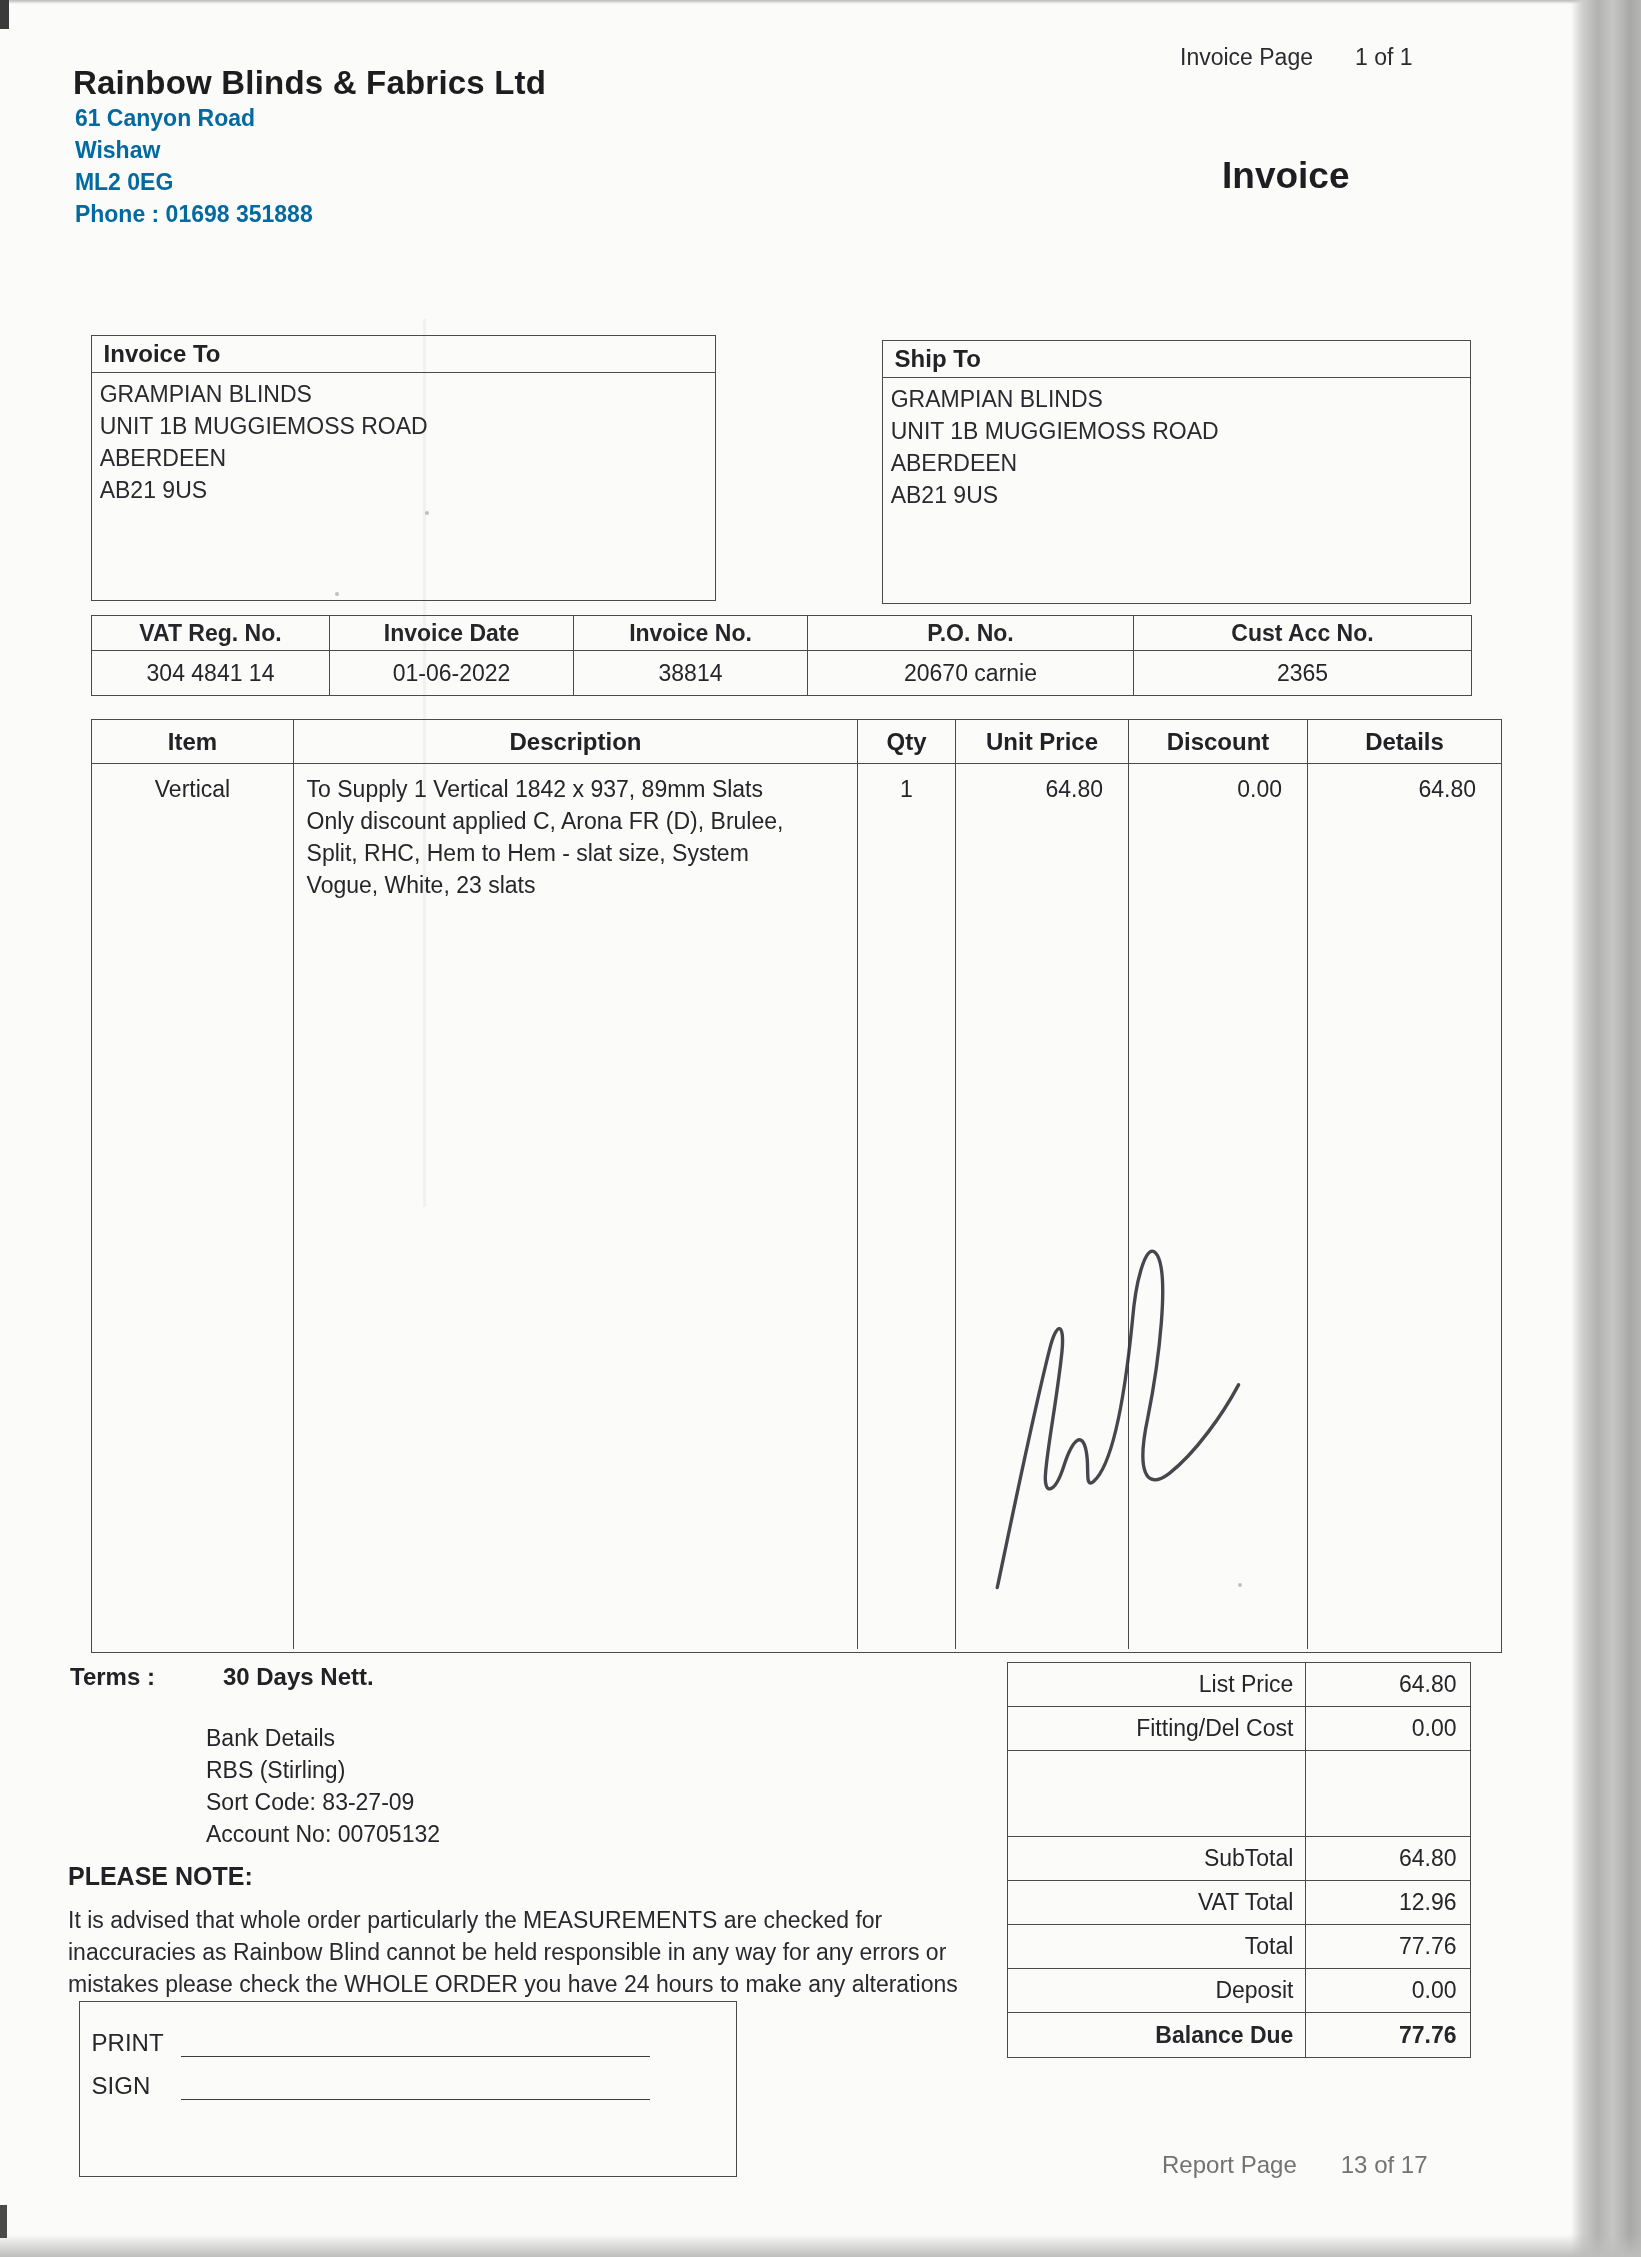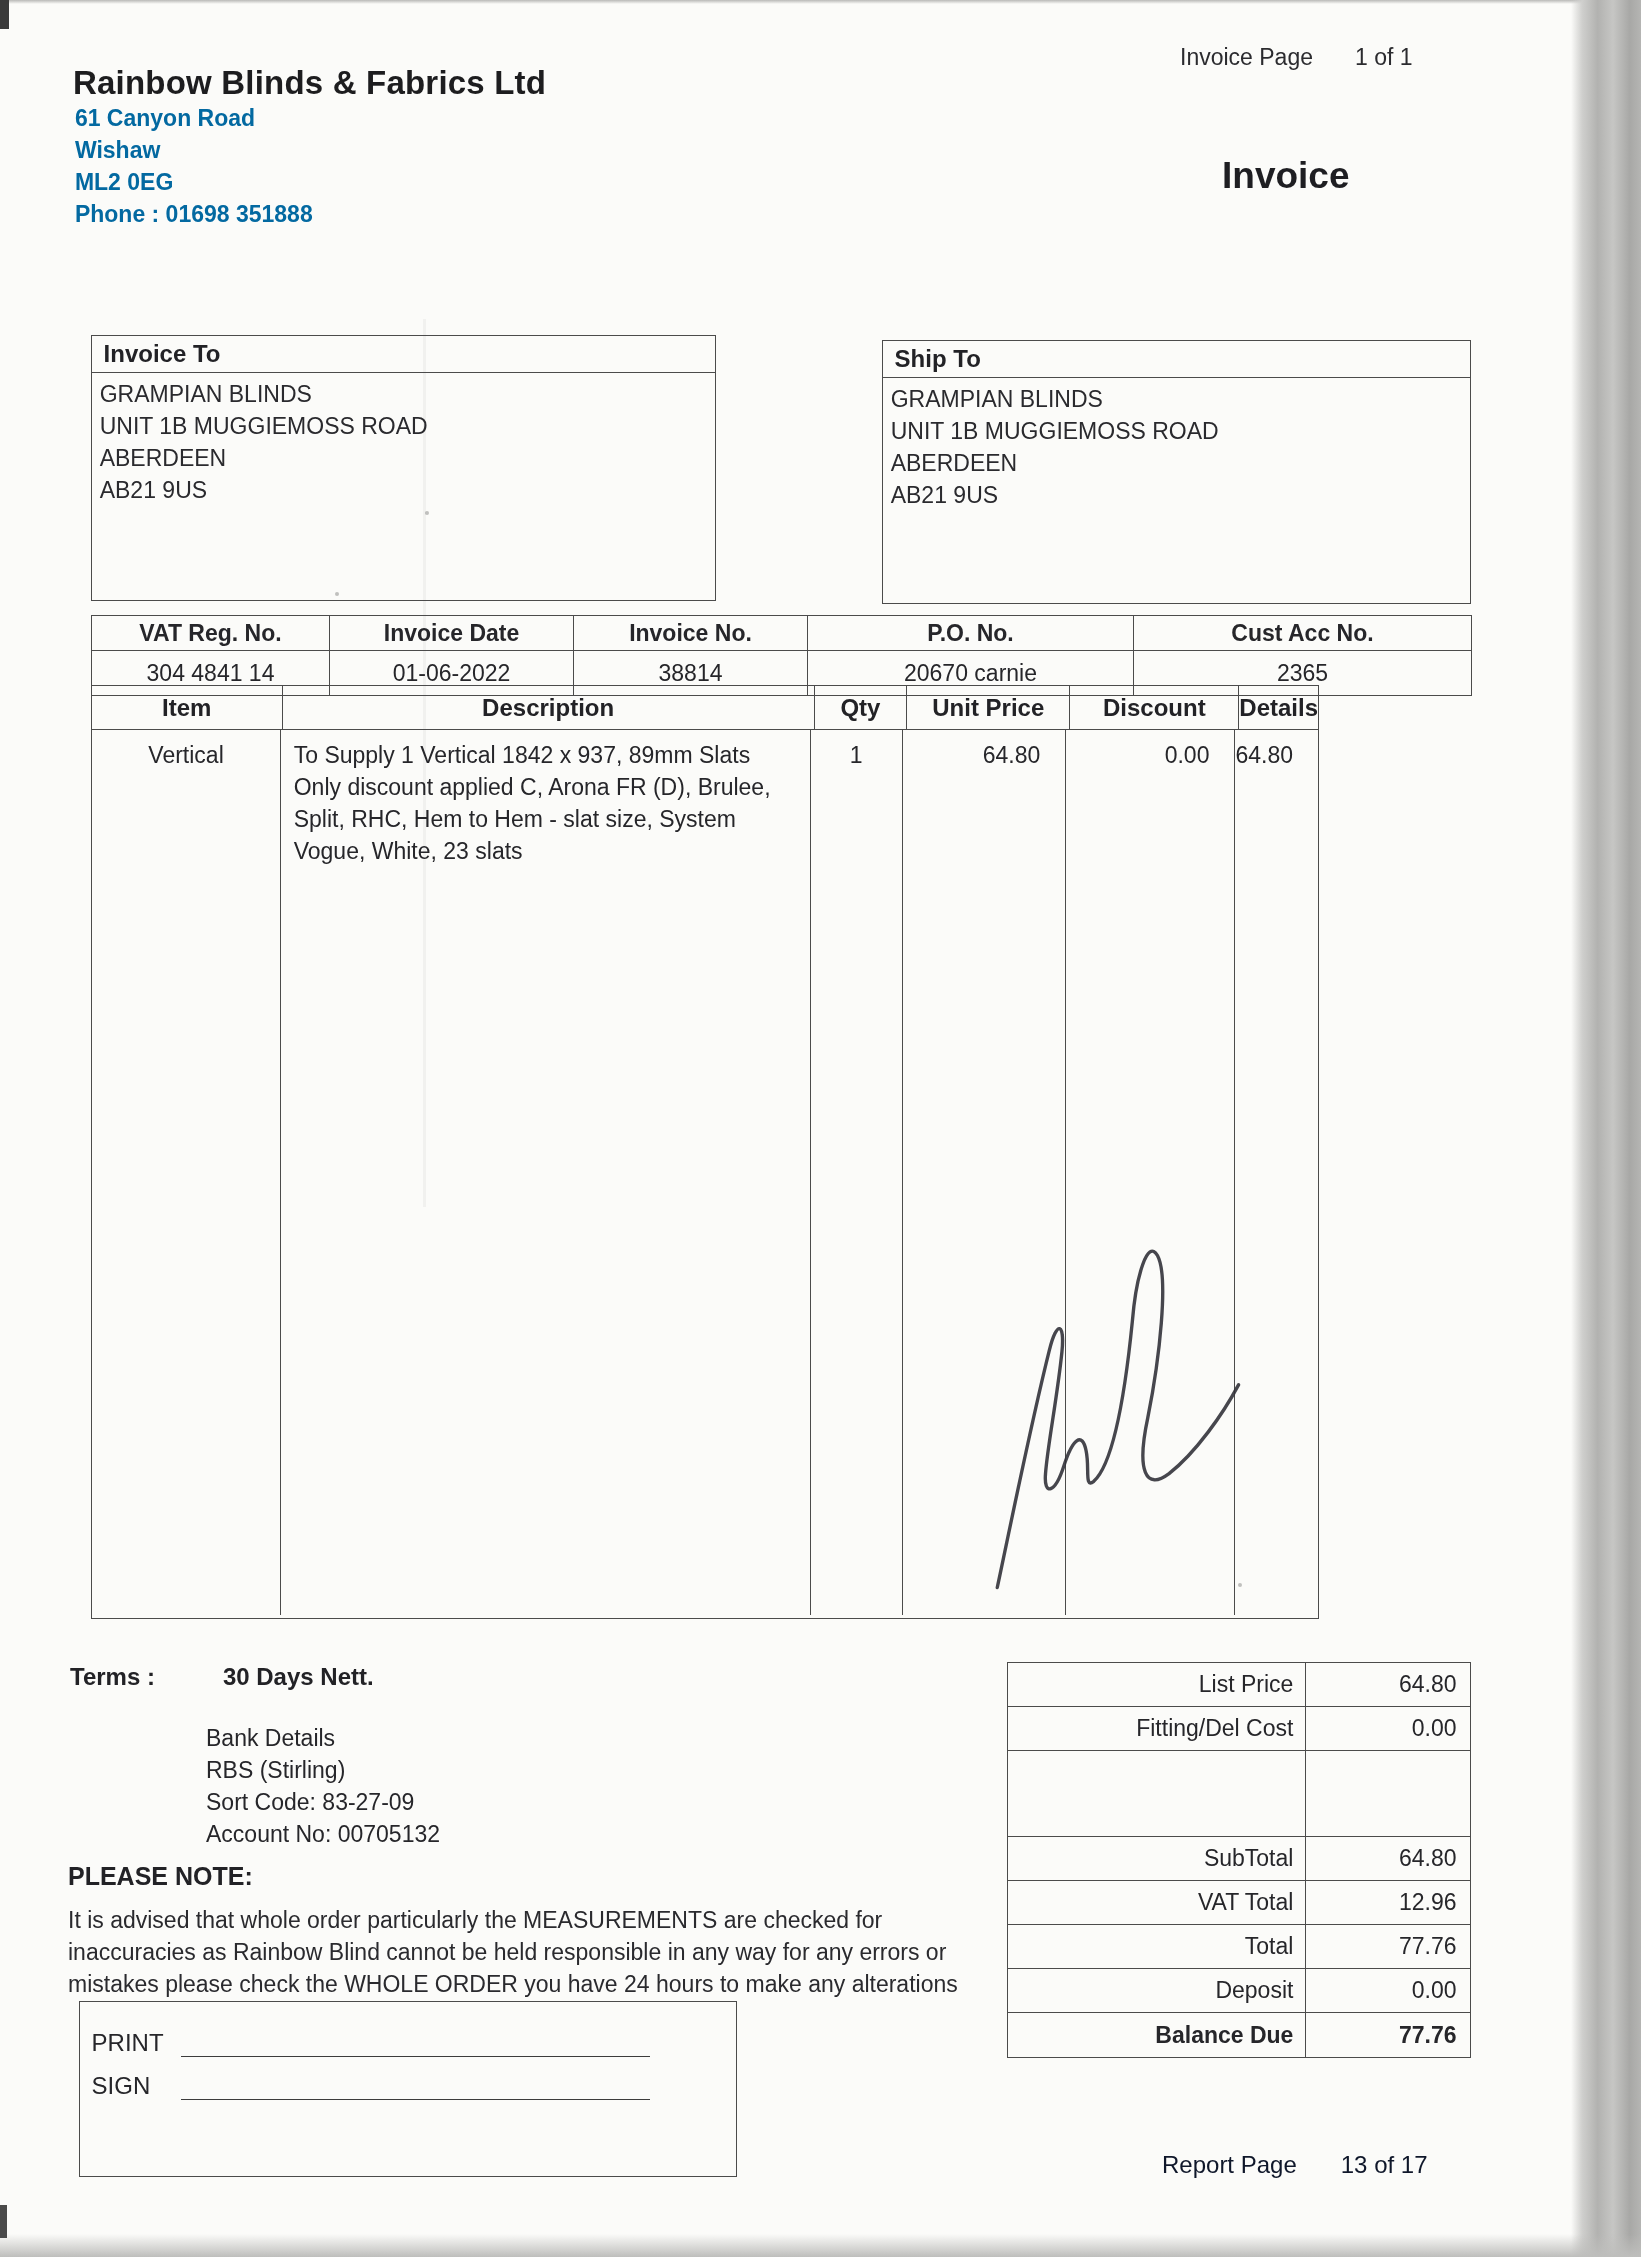--- a/index.html
+++ b/index.html
@@ -61,21 +61,21 @@
   
   .meta-table { position: absolute; left: 91px; top: 615px; width: 1381px; border: 1.9px solid #4b4b4b; }
   .meta-row { display: flex; }
   .meta-cell { display: flex; align-items: center; justify-content: center; border-right: 1.9px solid #4b4b4b; }
   .meta-cell:last-child { border-right: none; }
   .meta-head .meta-cell { height: 35px; font-weight: bold; font-size: 23px; border-bottom: 1.9px solid #4b4b4b; }
   .meta-vals .meta-cell { height: 44px; font-size: 23px; }
   .mc0 { width: 238px; } .mc1 { width: 244px; } .mc2 { width: 234px; } .mc3 { width: 326px; } .mc4 { flex: 1; }
 
   
-  .items-table { position: absolute; left: 91px; top: 685px; width: 1228px; height: 934px; border: 1.9px solid #4b4b4b; }
+  .items-table { position: absolute; left: 91px; top: 719px; width: 1411px; height: 934px; border: 1.9px solid #4b4b4b; }
   .it-head { display: flex; height: 44px; border-bottom: 1.9px solid #4b4b4b; }
   .it-head .ic {
     display: flex; align-items: center; justify-content: center;
     font-weight: bold; font-size: 24px; border-right: 1.9px solid #4b4b4b; color: #222226;
   }
   .it-head .ic:last-child { border-right: none; }
   .it-body { display: flex; height: 885px; }
   .it-body .ib { border-right: 1.9px solid #4b4b4b; padding-top: 8.7px; font-size: 23px; line-height: 32px; }
   .it-body .ib:last-child { border-right: none; }
   .col-item { width: 202px; } .col-desc { width: 564px; } .col-qty { width: 98px; }
@@ -107,21 +107,21 @@
   
   .note-title { position: absolute; left: 68px; top: 1862px; font-size: 25px; font-weight: bold; color: #222226; }
   .note-body { position: absolute; left: 68px; top: 1904px; width: 893px; font-size: 23px; line-height: 32px; color: #2a2a2e; }
 
   
   .sign-box { position: absolute; left: 79px; top: 2001px; width: 658px; height: 176px; border: 1.9px solid #4b4b4b; padding: 27px 0 0 11.6px; }
   .sign-row { display: flex; align-items: flex-end; margin-bottom: 15.4px; }
   .sign-row .sl { font-size: 24px; width: 89px; color: #26262a; }
   .sign-row .line { width: 469px; border-bottom: 1.9px solid #3c3c3c; height: 27px; }
 
-  .report-page { position: absolute; left: 1162px; top: 2151px; font-size: 24px; color: #0f172a; }
+  .report-page { position: absolute; left: 1162px; top: 2151px; font-size: 24px; color: #737373; }
   .report-page .gap { margin-left: 44px; }
 </style>
 </head>
 <body>
 
 <div class="page">
 
   <div class="scan-band-top"></div>
   <div class="scan-band-right"></div>
   <div class="scan-band-bottom"></div>

